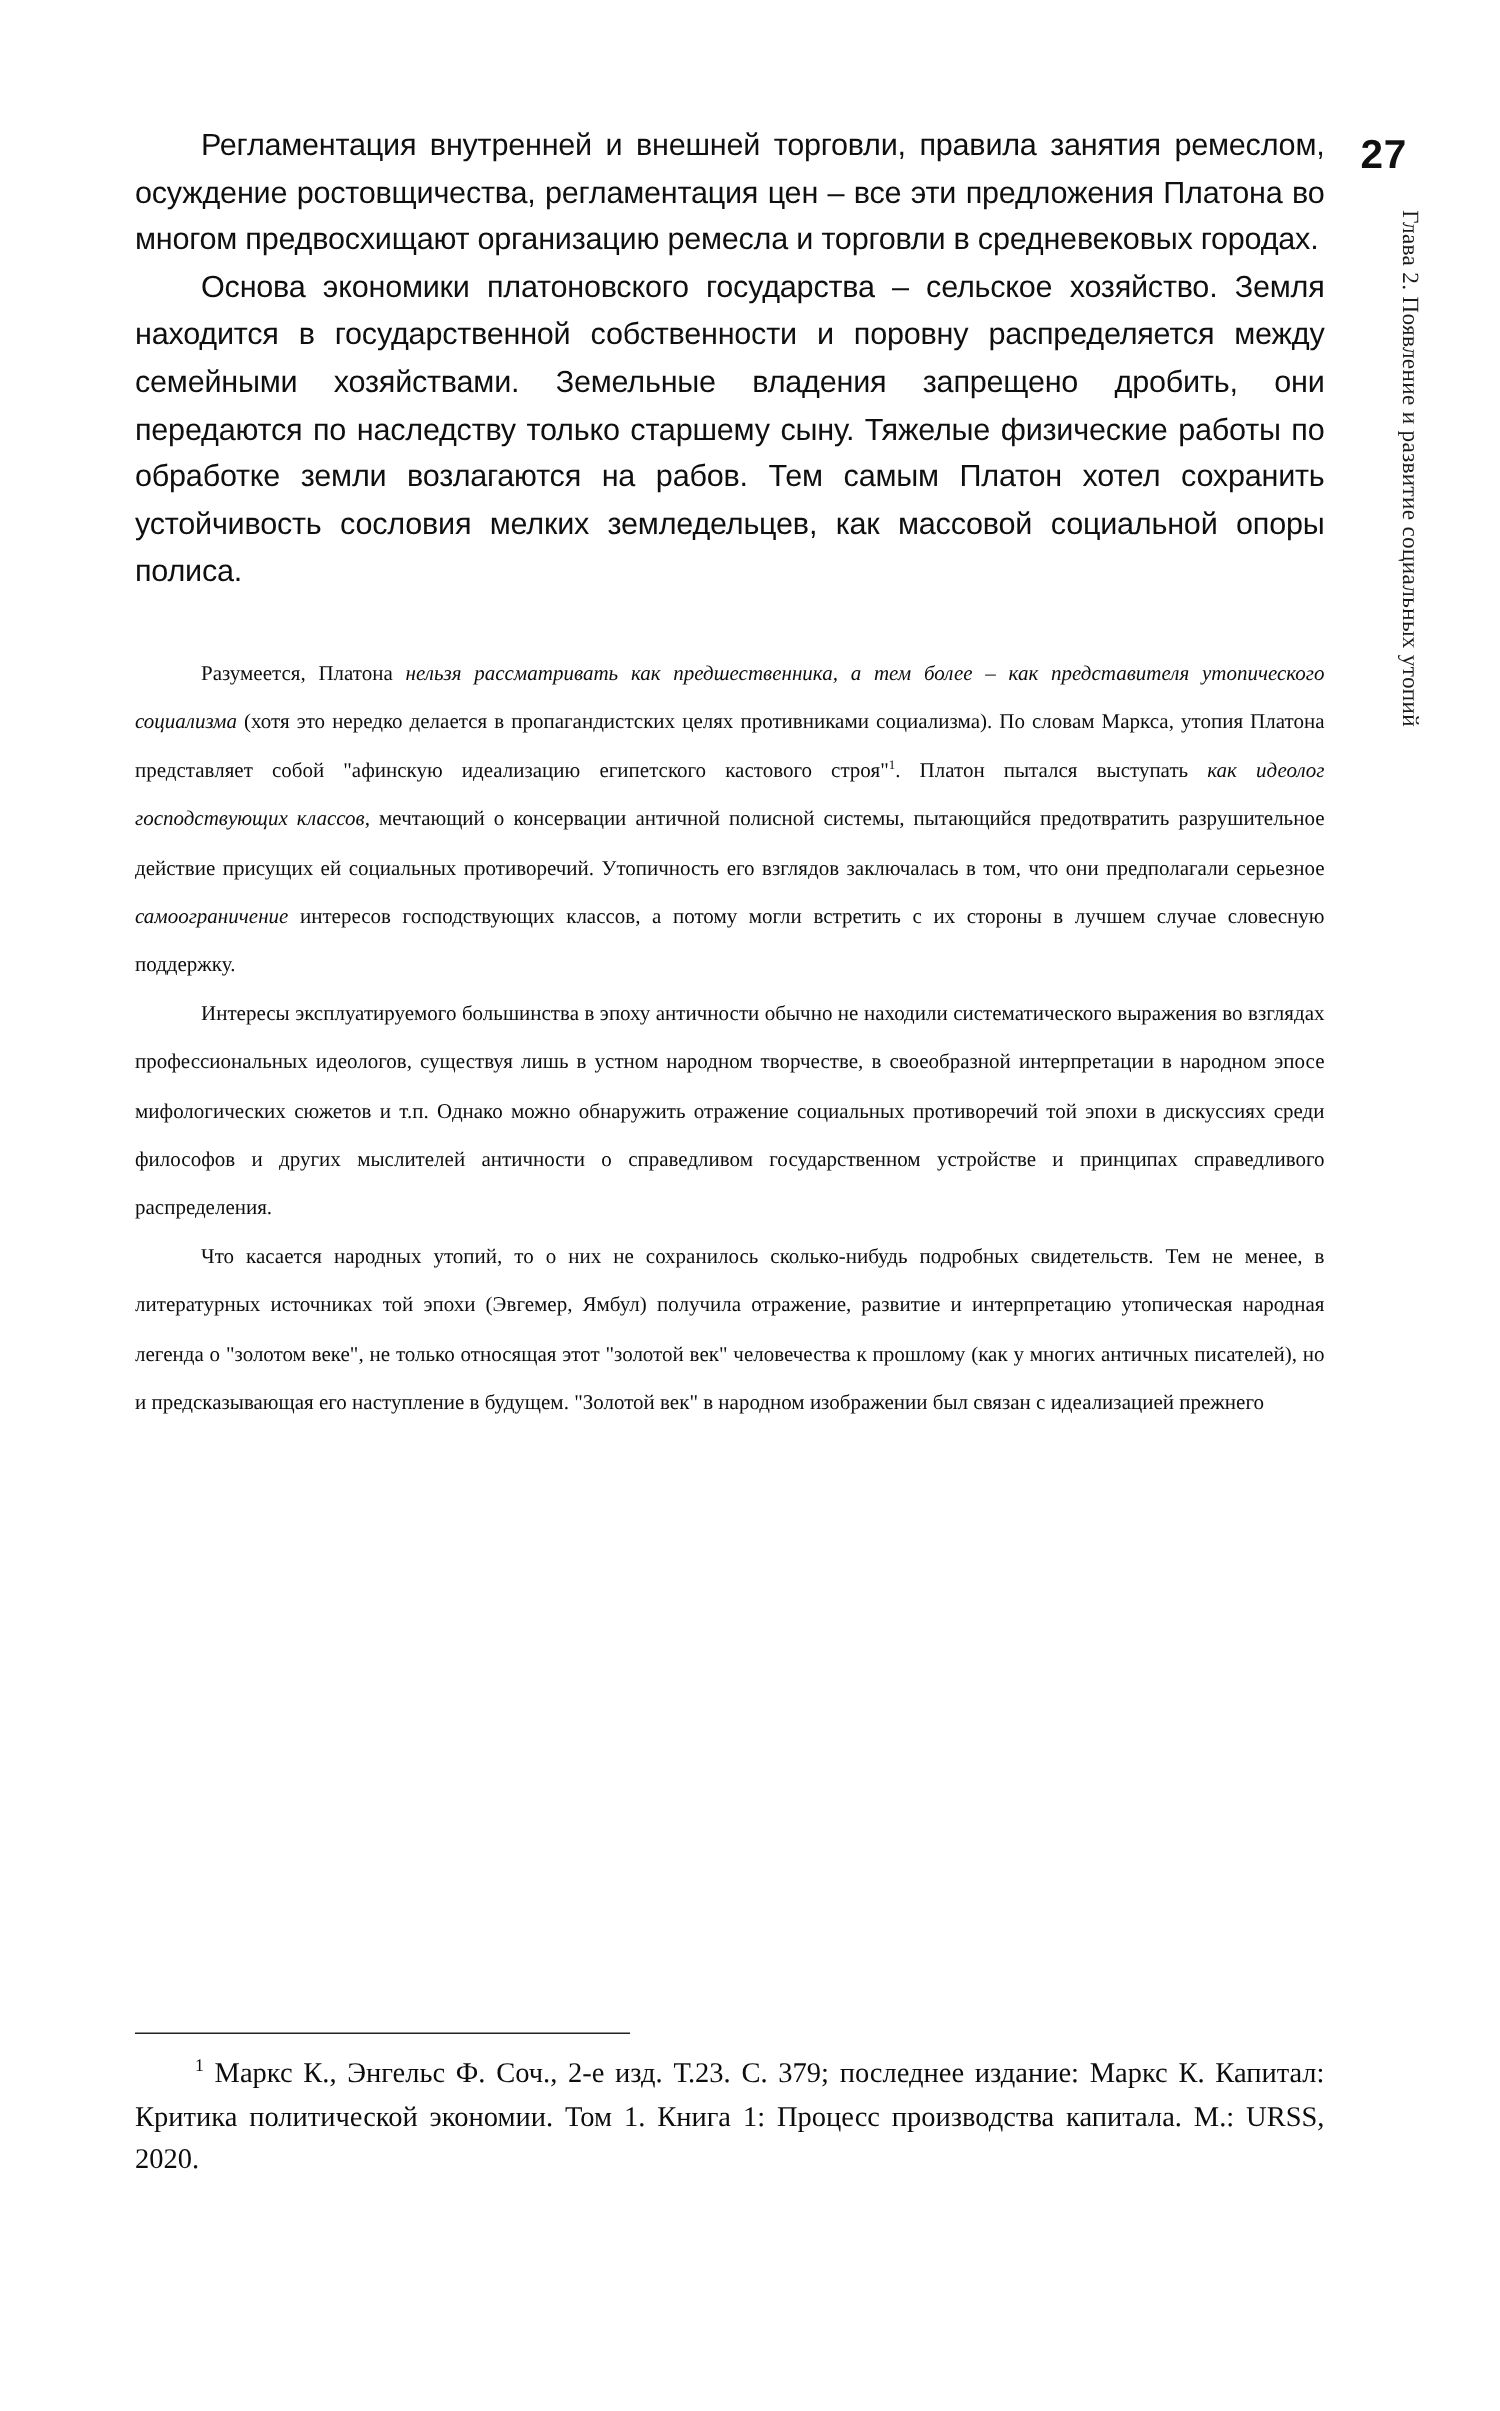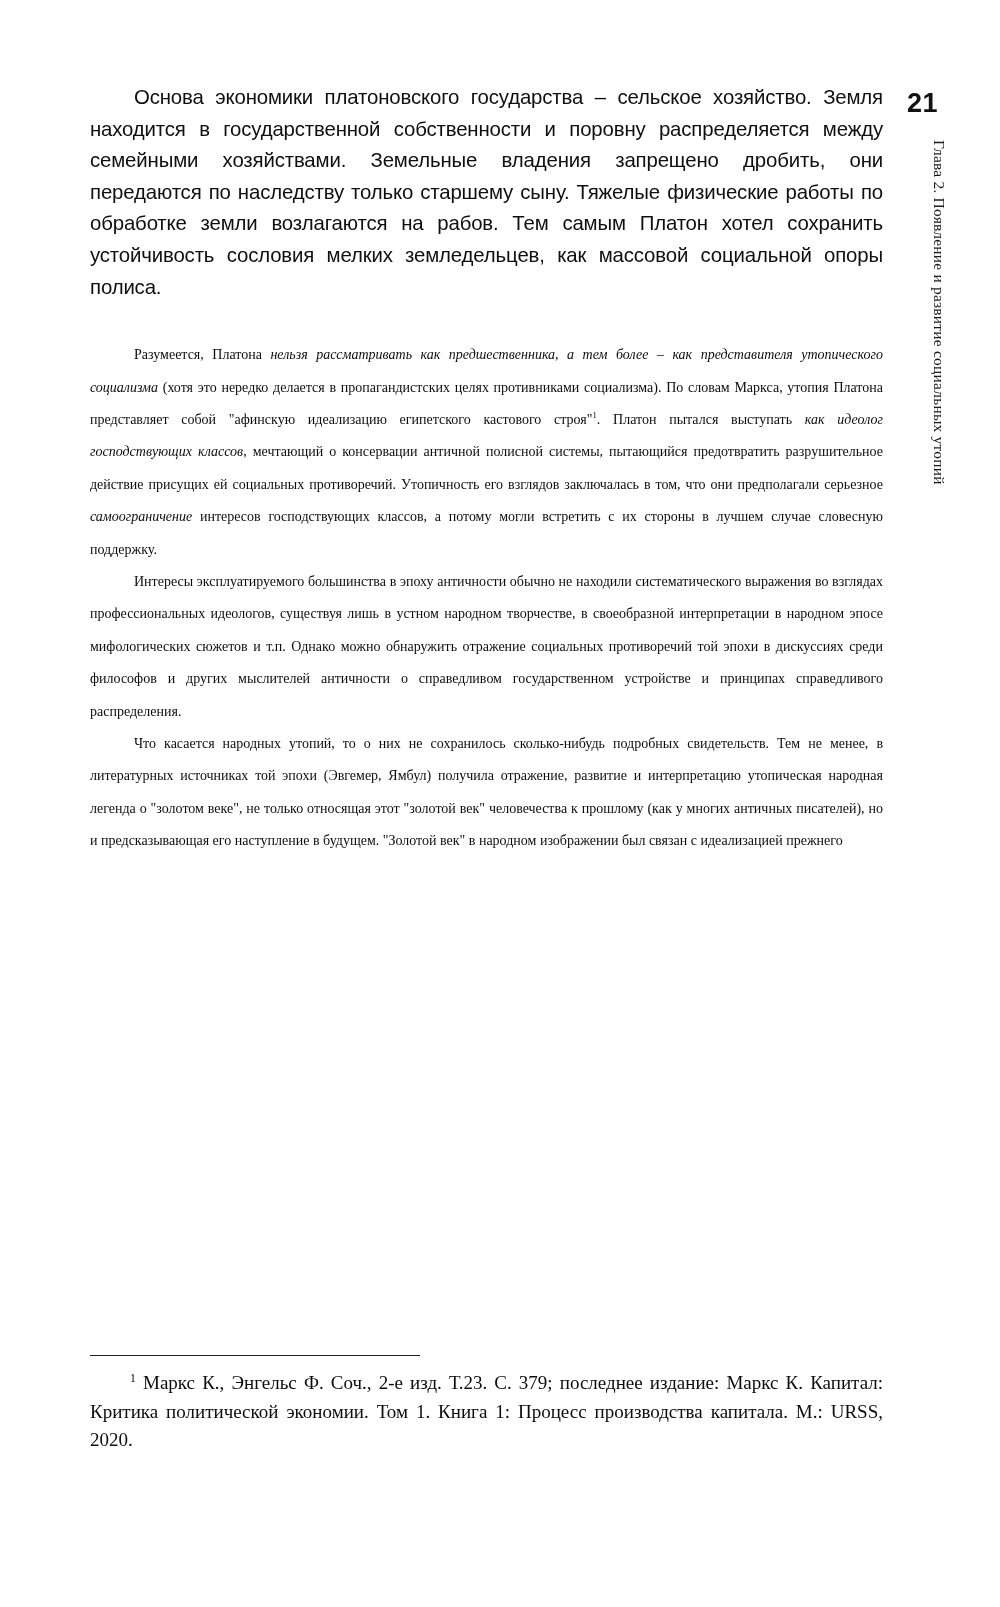--- a/index.html
+++ b/index.html
@@ -124,27 +124,28 @@
   }
   .footnote p.first {
     text-indent: 40px;
   }
 </style>
 </head>
 <body>
 
 <div class="page">
 
-  <div class="page-number">21</div>
+  <div class="page-number">27</div>
 
   <div class="running-head">Глава 2. Появление и развитие социальных утопий</div>
 
   <div class="column">
 
     <div class="block-sans">
+      <p class="indent">Регламентация внутренней и внешней торговли, правила занятия ремеслом, осуждение ростовщичества, регламентация цен – все эти предложения Платона во многом предвосхищают организацию ремесла и торговли в средневековых городах.</p>
       <p class="indent">Основа экономики платоновского государства – сельское хозяйство. Земля находится в государственной собственности и поровну распределяется между семейными хозяйствами. Земельные владения запрещено дробить, они передаются по наследству только старшему сыну. Тяжелые физические работы по обработке земли возлагаются на рабов. Тем самым Платон хотел сохранить устойчивость сословия мелких земледельцев, как массовой социальной опоры полиса.</p>
     </div>
 
     <div class="gap-between-blocks"></div>
 
     <div class="block-serif">
       <p class="indent"><span>Разумеется, Платона </span><em>нельзя рассматривать как предшественника, а тем более – как представителя утопического социализма</em><span> (хотя это нередко делается в пропагандистских целях противниками социализма). По словам Маркса, утопия Платона представляет собой "афинскую идеализацию египетского кастового строя"</span><sup>1</sup><span>. Платон пытался выступать </span><em>как идеолог господствующих классов</em><span>, мечтающий о консервации античной полисной системы, пытающийся предотвратить разрушительное действие присущих ей социальных противоречий. Утопичность его взглядов заключалась в том, что они предполагали серьезное </span><em>самоограничение</em><span> интересов господствующих классов, а потому могли встретить с их стороны в лучшем случае словесную поддержку.</span></p>
       <p class="indent">Интересы эксплуатируемого большинства в эпоху античности обычно не находили систематического выражения во взглядах профессиональных идеологов, существуя лишь в устном народном творчестве, в своеобразной интерпретации в народном эпосе мифологических сюжетов и т.п. Однако можно обнаружить отражение социальных противоречий той эпохи в дискуссиях среди философов и других мыслителей античности о справедливом государственном устройстве и принципах справедливого распределения.</p>
       <p class="indent">Что касается народных утопий, то о них не сохранилось сколько-нибудь подробных свидетельств. Тем не менее, в литературных источниках той эпохи (Эвгемер, Ямбул) получила отражение, развитие и интерпретацию утопическая народная легенда о "золотом веке", не только относящая этот "золотой век" человечества к прошлому (как у многих античных писателей), но и предсказывающая его наступление в будущем. "Золотой век" в народном изображении был связан с идеализацией прежнего</p>
     </div>

